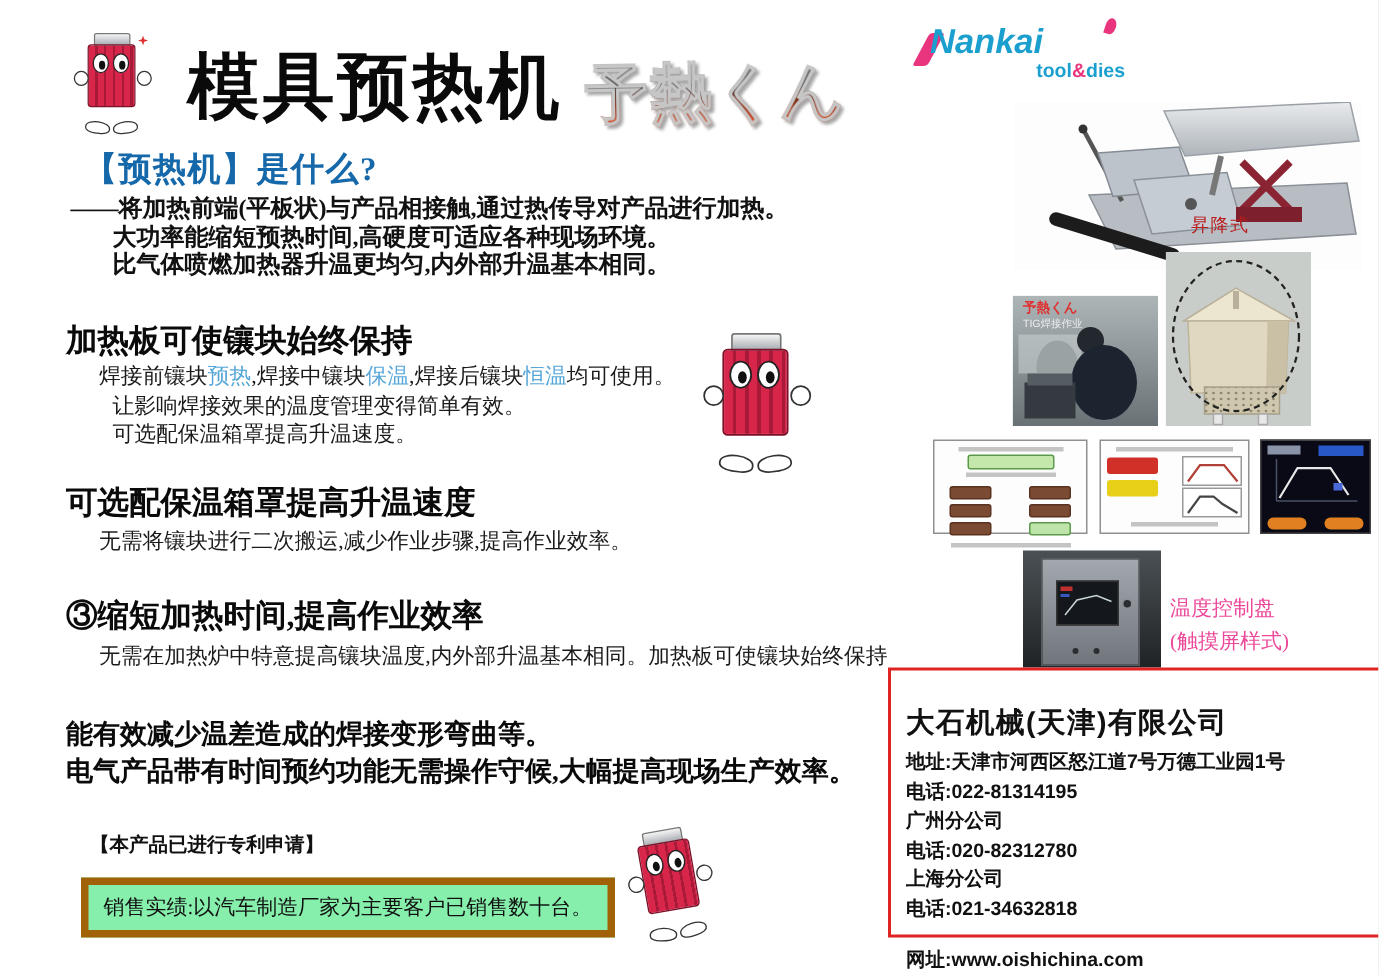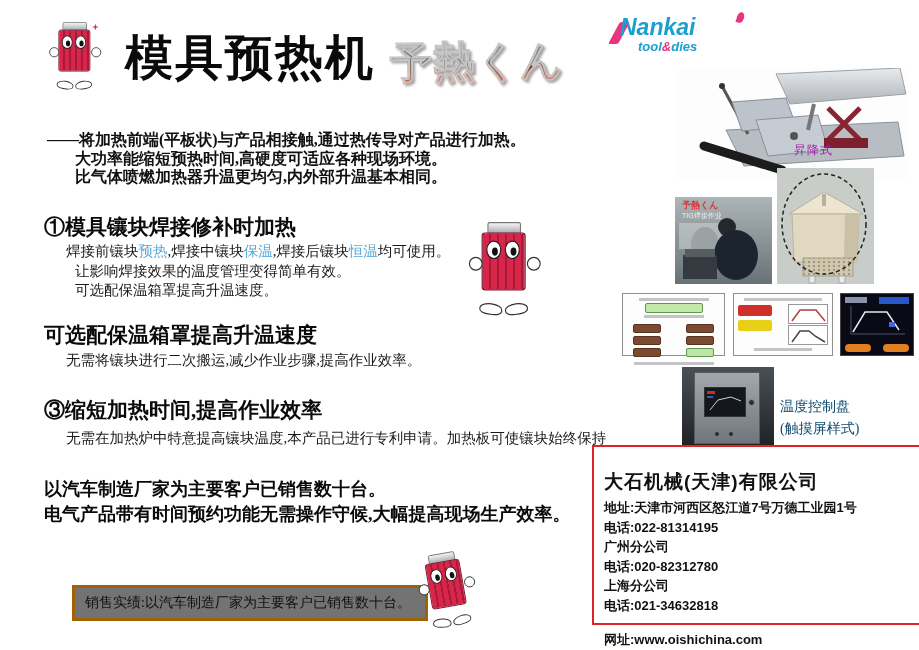--- a/index.html
+++ b/index.html
@@ -22,21 +22,21 @@
       background:linear-gradient(180deg,#9a9a9a 0%,#4c4c4c 42%,#8a2a10 64%,#e2491f 86%,#b82c10 100%);
       -webkit-background-clip:text; background-clip:text; color:transparent;
       -webkit-text-stroke:1px #c6c6c6;
       filter:drop-shadow(2px 2px 1px rgba(0,0,0,.35));
     }
   }
   #nankai { left:620px; top:14px; width:130px; font-family:"Liberation Sans", sans-serif; }
   .nk-slash { position:absolute; left:-6px; top:8px; width:10px; height:22px; background:var(--brand_pink,#e8357d); transform:skewX(-28deg); border-radius:2px; }
   .nk-name { position:relative; font-style:italic; font-weight:bold; font-size:23px; color:var(--brand_blue,#1a9fce); letter-spacing:0px; }
   .nk-dot { position:absolute; right:6px; top:-2px; width:7px; height:11px; background:var(--brand_pink,#e8357d); border-radius:50% 50% 50% 0; transform:rotate(18deg); }
-  .nk-tag { font-style:italic; font-weight:bold; font-size:13px; color:var(--brand_blue,#1a9fce); margin-left:18px; margin-top:-2px; }
+  .nk-tag { font-weight:bold; font-size:13px; color:var(--brand_blue,#1a9fce); margin-left:18px; margin-top:-2px;text-align:right; }
   .nk-tag .amp { color:var(--brand_pink,#e8357d); }
 
   
   .mascot { position:absolute; width:60px; height:84px; transform-origin:top left; }
   .m-cap { position:absolute; left:15px; top:0; width:29px; height:12px; background:linear-gradient(180deg,#f4f4f4,#9aa0a6); border:1px solid #777; border-radius:2px; }
   .m-body { position:absolute; left:10px; top:9px; width:38px; height:50px;
     background:repeating-linear-gradient(90deg,#d8254a 0 5px,#a81a38 5px 7px);
     border:1px solid #7c1028; border-radius:3px; }
   .m-eye { position:absolute; top:6px; width:13px; height:16px; background:#fff; border:1px solid #222; border-radius:50%; }
   .m-eye.l { left:3px; } .m-eye.r { left:19px; }
@@ -58,26 +58,26 @@
   #s1-title { left:44px; top:213px; }
   #s1-body  { left:66px; top:242px; font-size:14.5px; line-height:19.5px; color:#1a1a1a; }
   #s1-body .ind { margin-left:9px; }
   .kw { color:var(--keyword_blue,#57a7d9); }
   #s2-title { left:44px; top:321px; }
   #s2-body  { left:66px; top:351px; font-size:14.5px; color:#1a1a1a; }
   #s3-title { left:44px; top:396px; }
   #s3-body  { left:66px; top:428px; font-size:14.5px; line-height:21px; color:#1a1a1a; }
   #closing  { left:44px; top:477px; font-size:18px; font-weight:bold; line-height:25px; color:#0a0a0a; }
   #patent   { left:60px; top:554px; font-size:13px; font-weight:bold; }
-  #sales-box { left:72px; top:585px; width:356px; border:3px solid #a16207; padding:6px 10px; font-size:14px; background:#737373; }
+  #sales-box { left:54px; top:585px; width:356px; border:5px solid #a16207; padding:6px 10px; font-size:14px; background:#86efac; }
 
   
   .photo { position:absolute; overflow:hidden; }
   #photo-lift { left:676px; top:68px; width:232px; height:112px; background:#fdfdfd; }
-  #lift-caption { position:absolute; left:118px; top:74px; font-size:12px; color:#a21caf; letter-spacing:1px; }
+  #lift-caption { position:absolute; left:118px; top:74px; font-size:12px; color:#b91c1c; letter-spacing:1px; }
   #photo-weld { left:675px; top:197px; width:97px; height:87px; }
   #photo-cover { left:777px; top:168px; width:97px; height:116px; }
 
   .panel { position:absolute; top:293px; height:63px; border:1px solid #909090; background:#fdfdfd; padding:2px 4px; }
   #panel1 { left:622px; width:103px; }
   #panel2 { left:733px; width:100px; }
   #panel3 { left:840px; width:74px; background:#0a0a16; border-color:#444; }
   .tinybar { height:3px; background:#c4c4c4; margin:2px auto; }
   .btn-green { width:58px; height:10px; margin:2px auto; background:#c4e8ac; border:1px solid #5a9a4a; border-radius:2px; }
   .btn-grid { display:flex; flex-wrap:wrap; justify-content:space-between; padding:2px 6px; }
@@ -91,21 +91,21 @@
   .p3-bar { width:22px; height:6px; background:#8a93a8; }
   .p3-blue { width:30px; height:7px; background:#2858c8; }
   .pill-row { display:flex; justify-content:space-between; margin-top:2px; }
   .pill { width:26px; height:8px; background:#e08020; border-radius:4px; }
 
   #photo-ctrl { left:682px; top:367px; width:92px; height:82px; background:linear-gradient(180deg,#4a5054,#1e2124); }
   .ctrl-box { position:absolute; left:12px; top:5px; width:66px; height:72px; background:linear-gradient(180deg,#a2a8ae,#70767c); border:1px solid #565c62; }
   .ctrl-screen { position:absolute; left:9px; top:14px; width:42px; height:30px; background:#14181c; border:1px solid #333; }
   .ctrl-knob { position:absolute; right:4px; top:26px; width:7px; height:7px; background:#2a2e32; border:1px solid #8a9096; border-radius:50%; }
   .ctrl-dot { position:absolute; bottom:7px; width:4px; height:4px; background:#2a2e32; border-radius:50%; }
-  #ctrl-label { left:780px; top:396px; font-size:14px; line-height:22px; color:#0c4a6e; }
+  #ctrl-label { left:780px; top:396px; font-size:14px; line-height:22px; color:#ec4899; }
 
   
   #company-box { left:592px; top:445px; width:334px; height:180px; border:2px solid var(--box_red,#e02424);
     background:#fff; padding:22px 10px 0; font-family:"Liberation Sans", sans-serif; }
   #company-name { font-size:19px; font-weight:bold; margin-bottom:3px; letter-spacing:1px; }
   .co-line { font-size:13px; font-weight:bold; line-height:19.5px; }
   #co-web { margin-top:15px; }
 
   svg text { font-family:"Liberation Sans", sans-serif; }
 </style>
@@ -134,27 +134,28 @@
   <div id="title" class="abs">模具预热机</div>
   <div id="yonetsu" class="abs">予熱くん</div>
 
   <div id="nankai" class="abs">
     <div class="nk-slash"></div>
     <div class="nk-name">Nankai</div>
     <div class="nk-dot"></div>
     <div class="nk-tag"><span>tool</span><span class="amp">&amp;</span><span>dies</span></div>
   </div>
 
+  <div id="intro-heading" class="abs">【预热机】是什么?</div>
   <div id="intro-lines" class="abs">
     <div>——将加热前端(平板状)与产品相接触,通过热传导对产品进行加热。</div>
     <div class="ind">大功率能缩短预热时间,高硬度可适应各种现场环境。</div>
     <div class="ind">比气体喷燃加热器升温更均匀,内外部升温基本相同。</div>
   </div>
 
-  <div id="s1-title" class="abs sec-title">①模具镶块焊接修补时加热</div>
+  <div id="s1-title" class="abs sec-title">加热板可使镶块始终保持</div>
   <div id="s1-body" class="abs">
     <div>
       <span>焊接前镶块</span><span class="kw">预热</span><span>,焊接中镶块</span><span class="kw">保温</span><span>,焊接后镶块</span><span class="kw">恒温</span><span>均可使用。</span>
     </div>
     <div class="ind">让影响焊接效果的温度管理变得简单有效。</div>
     <div class="ind">可选配保温箱罩提高升温速度。</div>
   </div>
 
   <div id="mascot-mid" class="mascot">
     <div class="m-cap"></div>
@@ -170,28 +171,29 @@
     <div class="m-hand r"></div>
     <div class="m-foot l"></div>
     <div class="m-foot r"></div>
   </div>
 
   <div id="s2-title" class="abs sec-title">可选配保温箱罩提高升温速度</div>
   <div id="s2-body" class="abs">无需将镶块进行二次搬运,减少作业步骤,提高作业效率。</div>
 
   <div id="s3-title" class="abs sec-title">③缩短加热时间,提高作业效率</div>
   <div id="s3-body" class="abs">
-    <div>无需在加热炉中特意提高镶块温度,本产品已进行专利申请。加热板可使镶块始终保持</div>
+    <div>无需在加热炉中特意提高镶块温度,内外部升温基本相同。加热板可使镶块始终保持</div>
   </div>
 
   <div id="closing" class="abs">
-    <div>以汽车制造厂家为主要客户已销售数十台。</div>
+    <div>能有效减少温差造成的焊接变形弯曲等。</div>
     <div>电气产品带有时间预约功能无需操作守候,大幅提高现场生产效率。</div>
   </div>
 
+  <div id="patent" class="abs">【本产品已进行专利申请】</div>
   <div id="sales-box" class="abs">销售实绩:以汽车制造厂家为主要客户已销售数十台。</div>
 
   <div id="mascot-bottom" class="mascot">
     <div class="m-cap"></div>
     <div class="m-body">
       <div class="m-eye l">
           <div class="m-pupil"></div>
         </div>
       <div class="m-eye r">
           <div class="m-pupil"></div>

